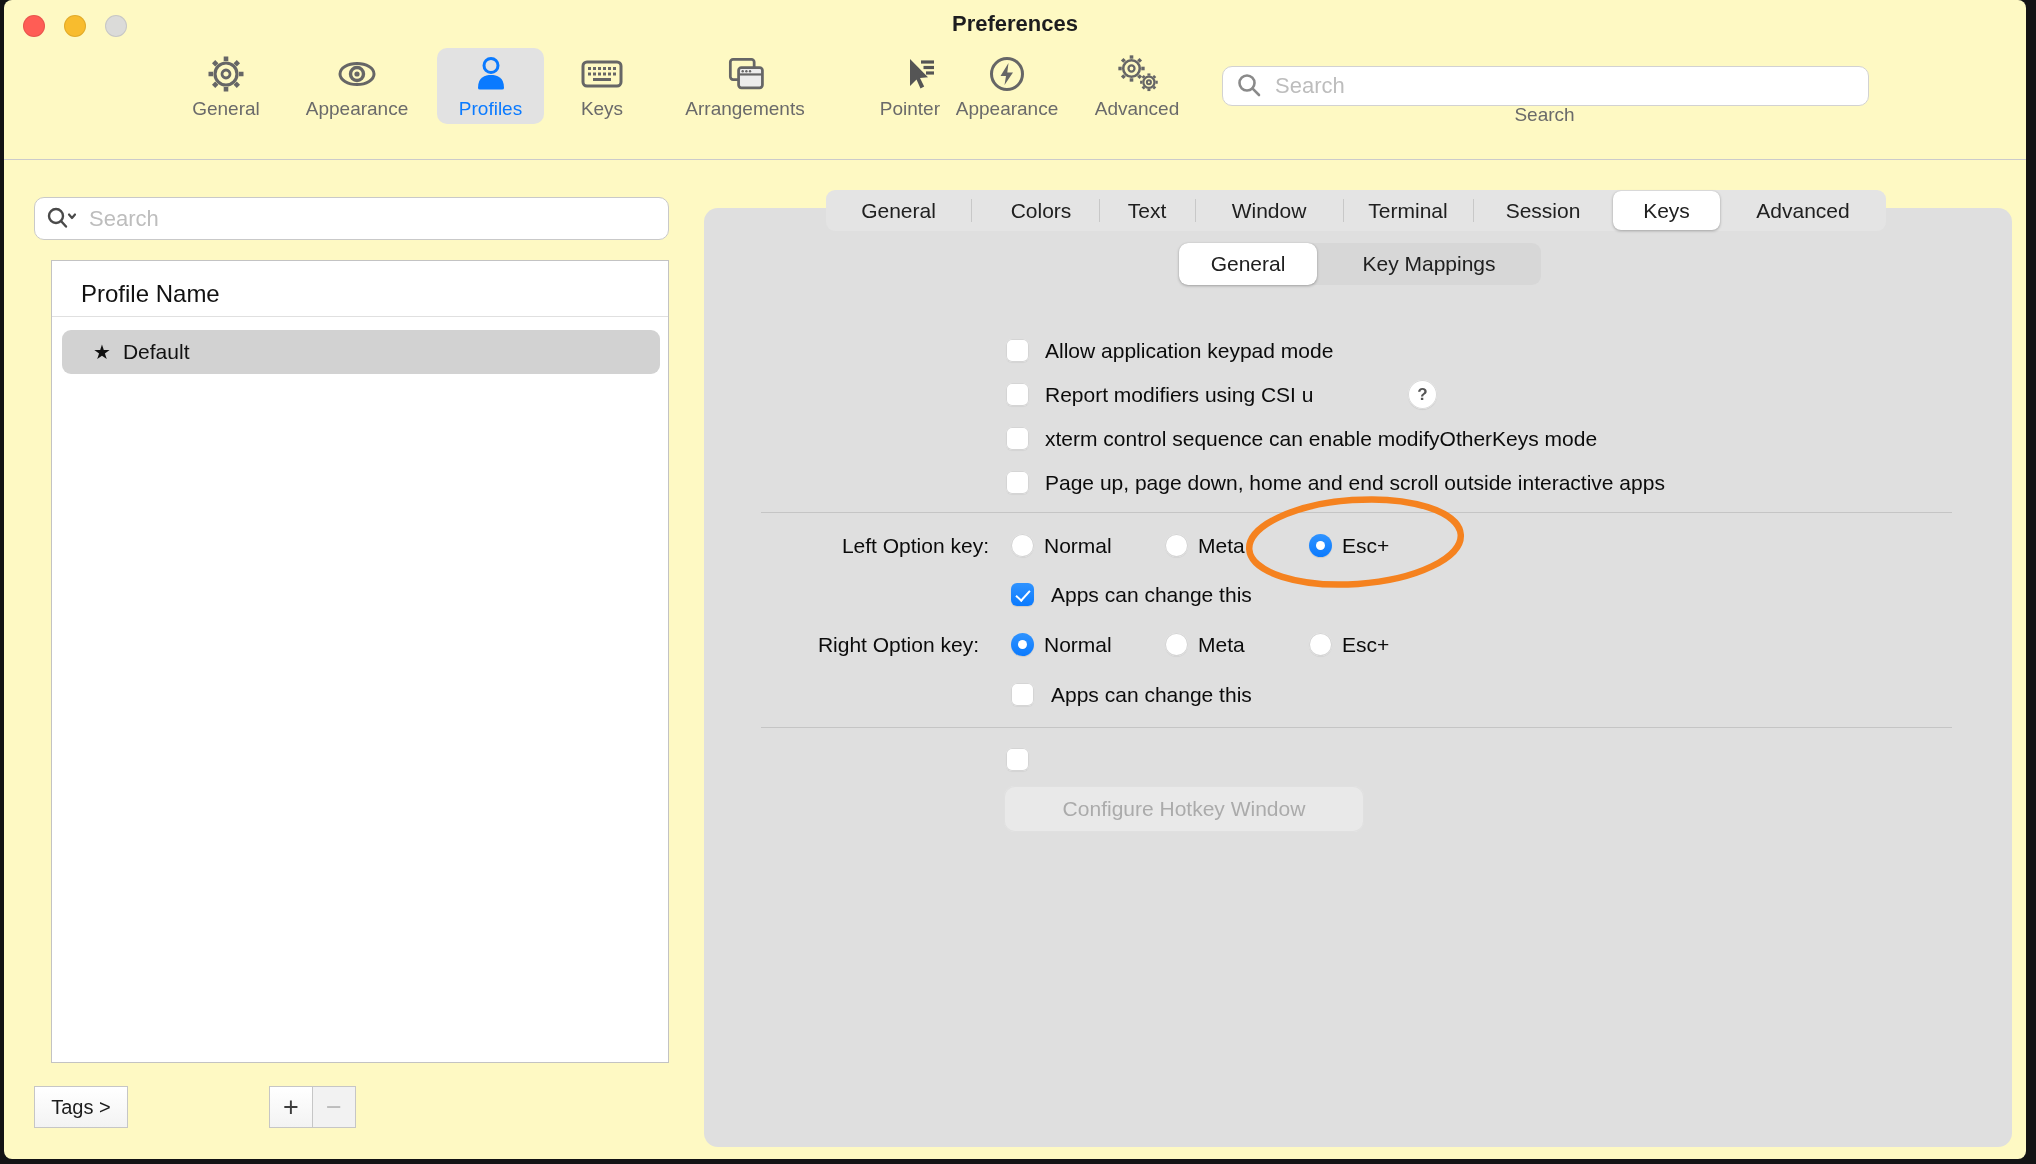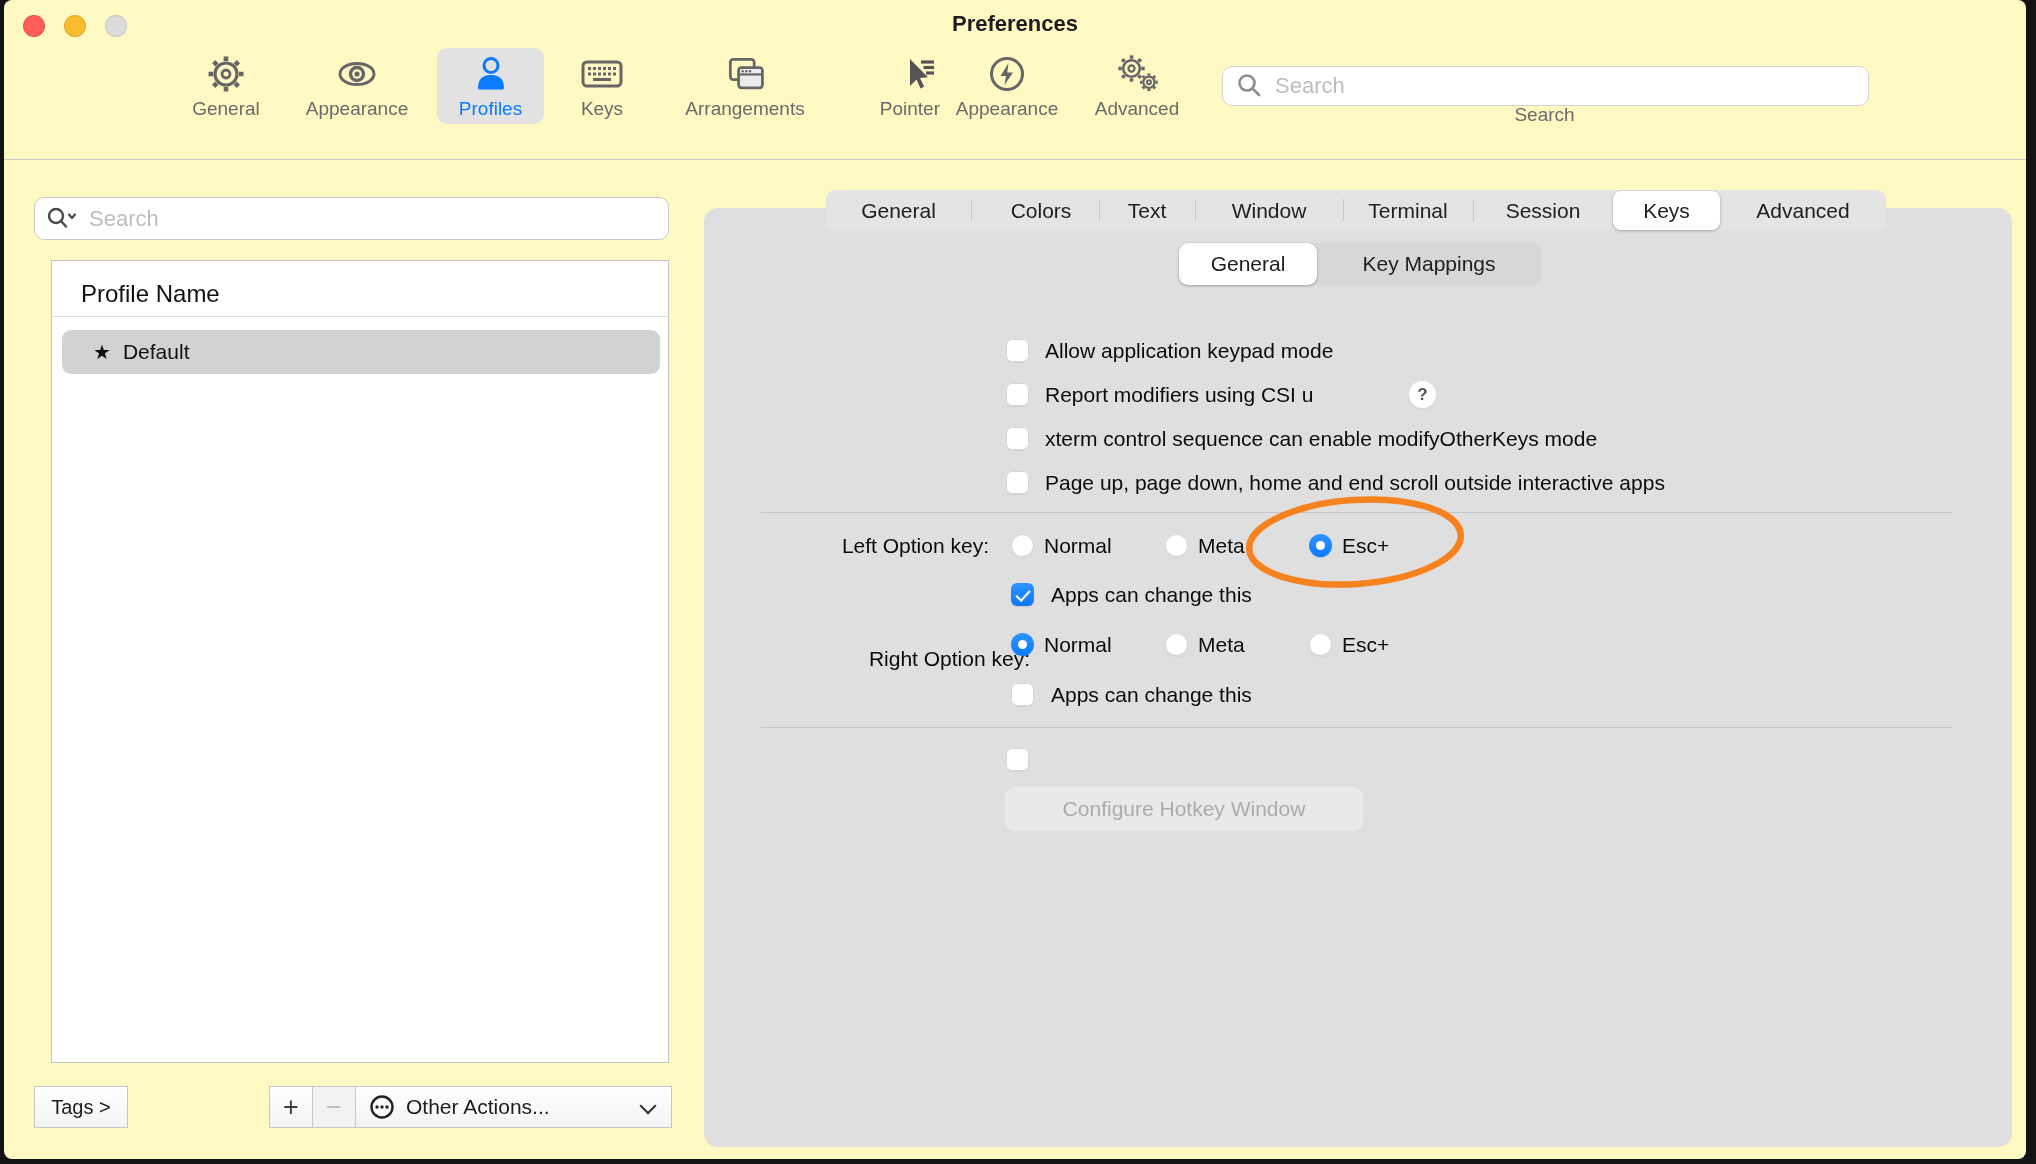--- a/index.html
+++ b/index.html
@@ -265,21 +265,21 @@
     <span class="rlabel" style="left:1194px;">Meta</span>
     <span class="rdo on" style="left:1305px;"></span>
     <span class="rlabel" style="left:1338px;">Esc+</span>
   </div>
   <div class="row" style="top:579px;">
     <span class="cbx on" style="left:1007px;"></span>
     <span class="rlabel" style="left:1047px;">Apps can change this</span>
   </div>
 
   <div class="row" style="top:629px;">
-    <span class="form-label" style="left:726px;width:300px;margin-top:14px;">Right Option key:</span>
+    <span class="form-label" style="left:675px;width:300px;">Right Option key:</span>
     <span class="rdo on" style="left:1007px;"></span>
     <span class="rlabel" style="left:1040px;">Normal</span>
     <span class="rdo" style="left:1161px;"></span>
     <span class="rlabel" style="left:1194px;">Meta</span>
     <span class="rdo" style="left:1305px;"></span>
     <span class="rlabel" style="left:1338px;">Esc+</span>
   </div>
   <div class="row" style="top:679px;">
     <span class="cbx" style="left:1007px;"></span>
     <span class="rlabel" style="left:1047px;">Apps can change this</span>
@@ -310,26 +310,14 @@
     <div class="plist-hdiv"></div>
     <div class="prow">
       <span class="star">★</span>
       <span class="pname">Default</span>
     </div>
   </div>
 
   <div class="btn btn-tags">Tags &gt;</div>
   <div class="btn btn-plus">+</div>
   <div class="btn btn-minus">−</div>
-  <div class="btn btn-other">
-    <svg width="30" height="30" viewBox="0 0 30 30">
-      <circle cx="15" cy="15" r="10.5" fill="none" stroke="#222" stroke-width="2.4"></circle>
-      <g fill="#222">
-          <circle cx="10" cy="15" r="1.7"></circle>
-          <circle cx="15" cy="15" r="1.7"></circle>
-          <circle cx="20" cy="15" r="1.7"></circle>
-        </g>
-    </svg>
-    <span class="oa-label">Other Actions...</span>
-    <span class="chev"></span>
-  </div>
 
 </div>
 
 </body></html>

